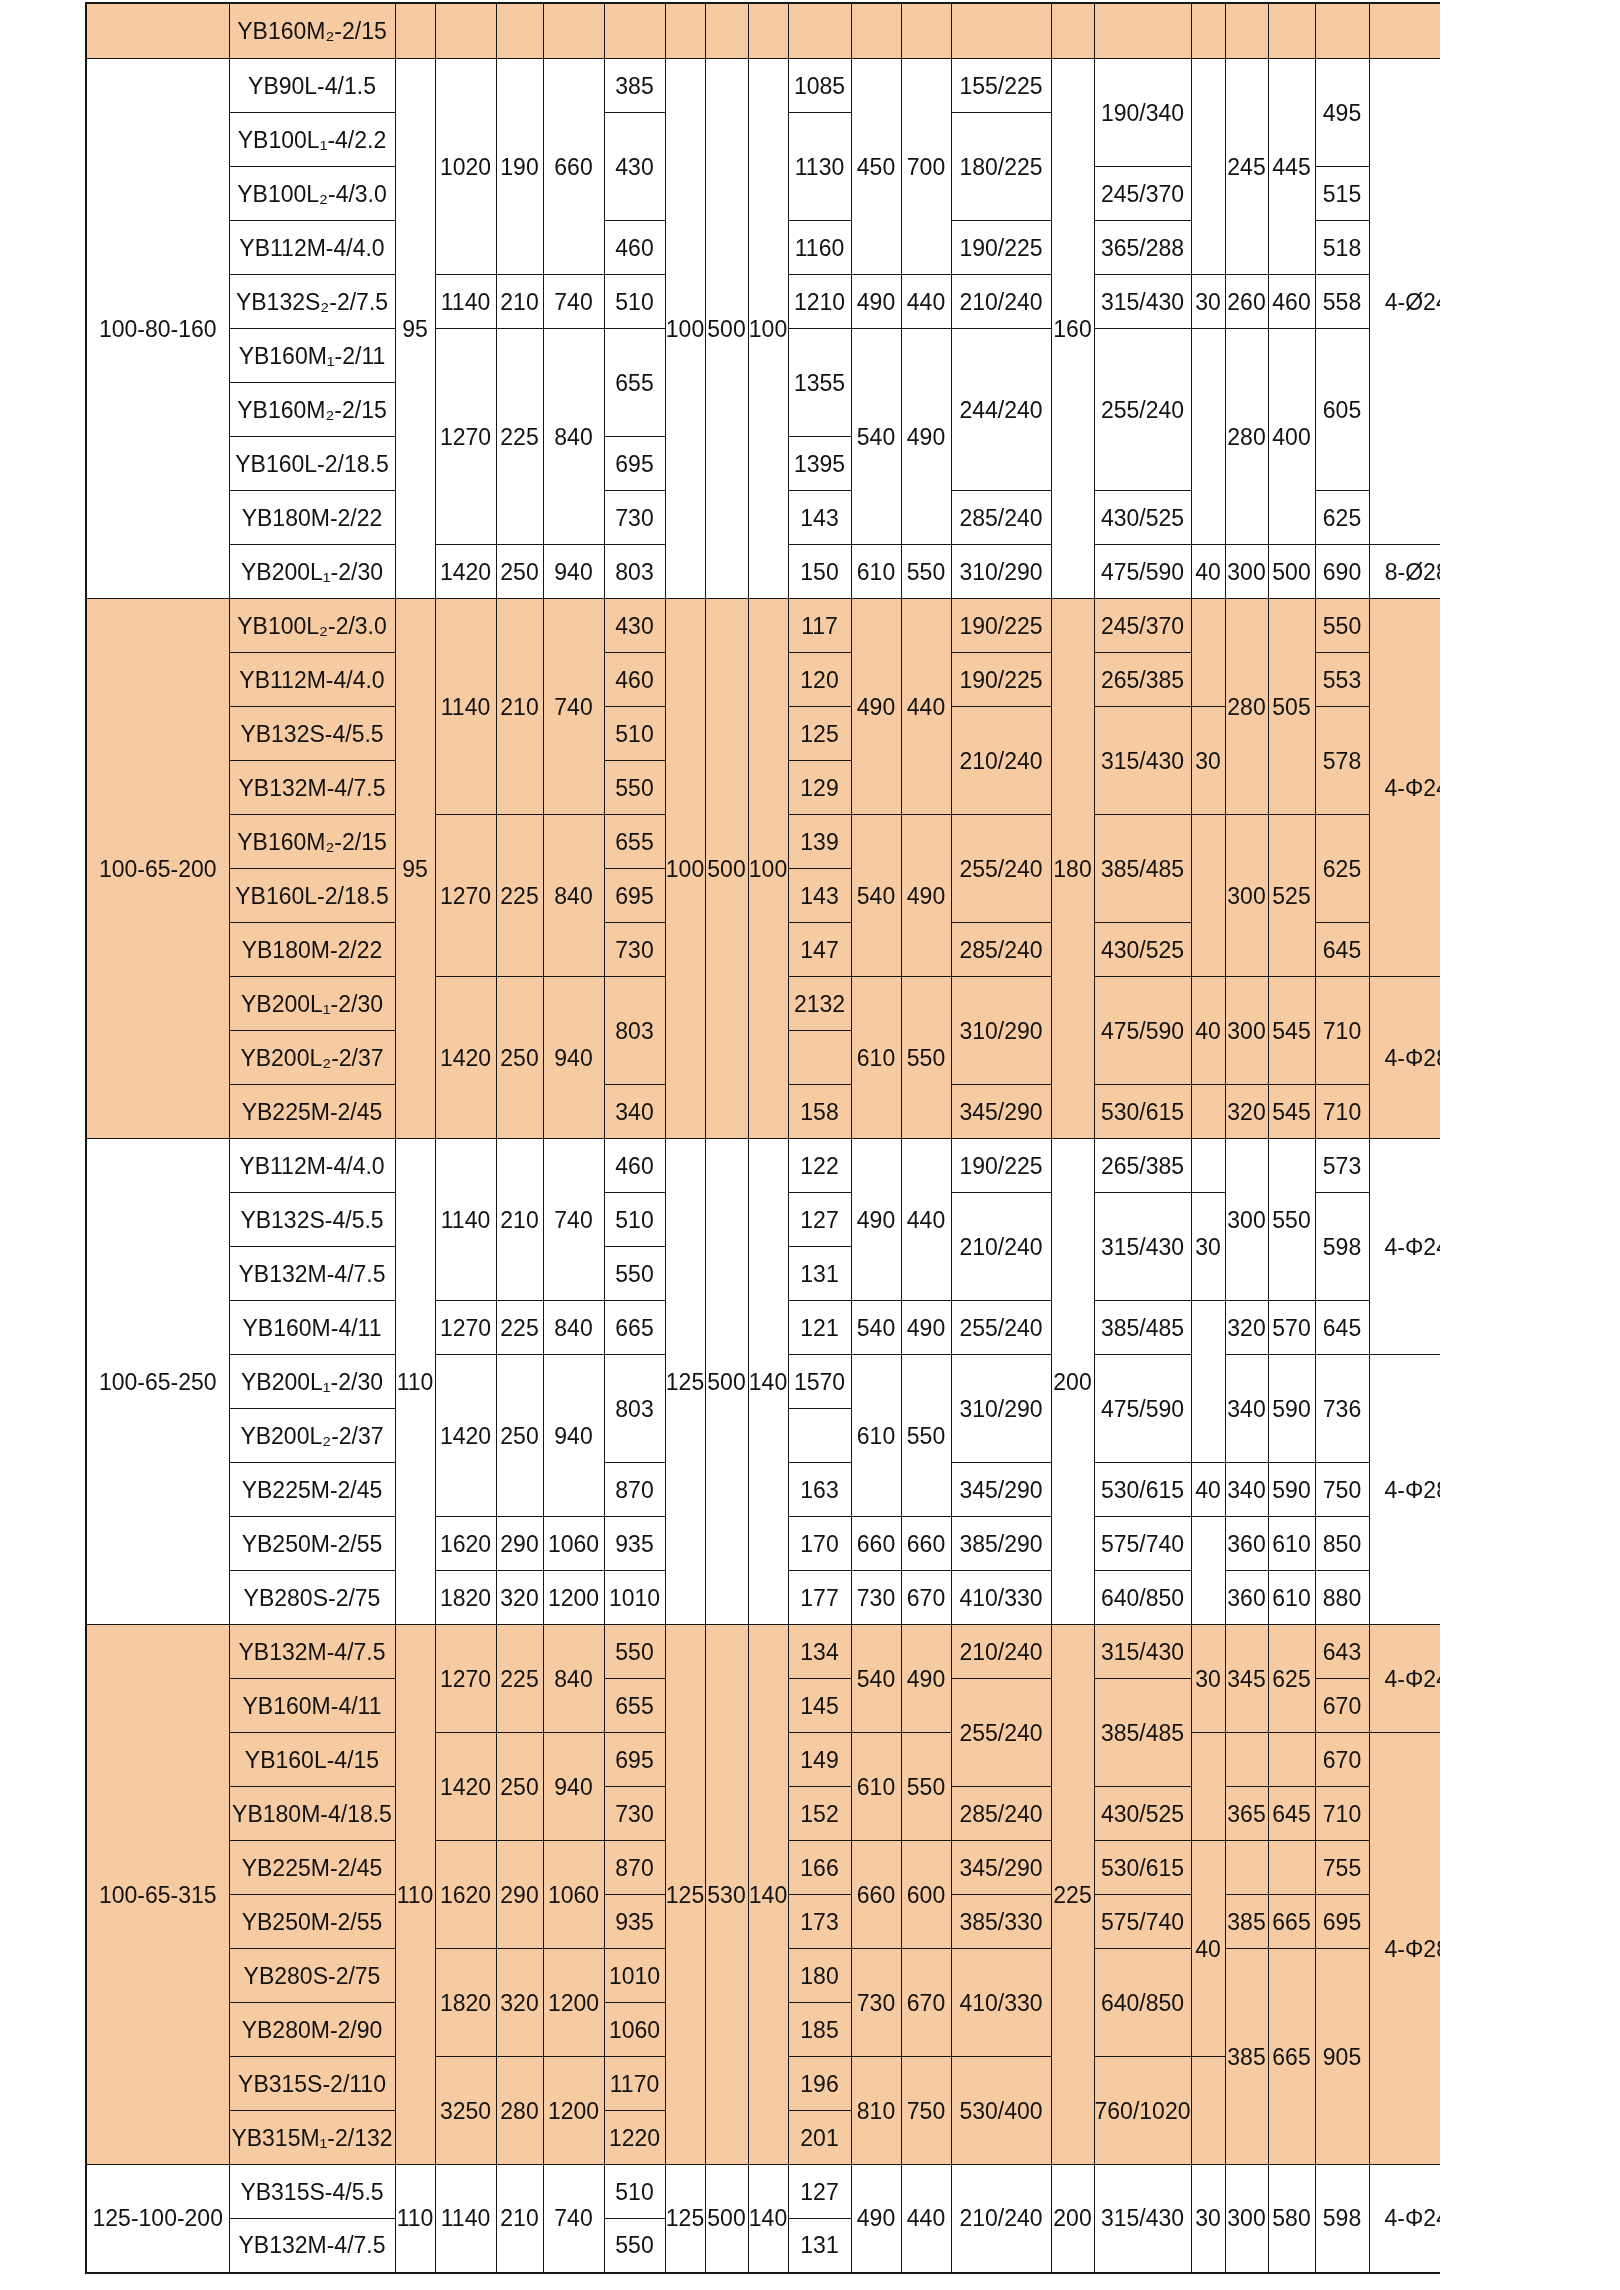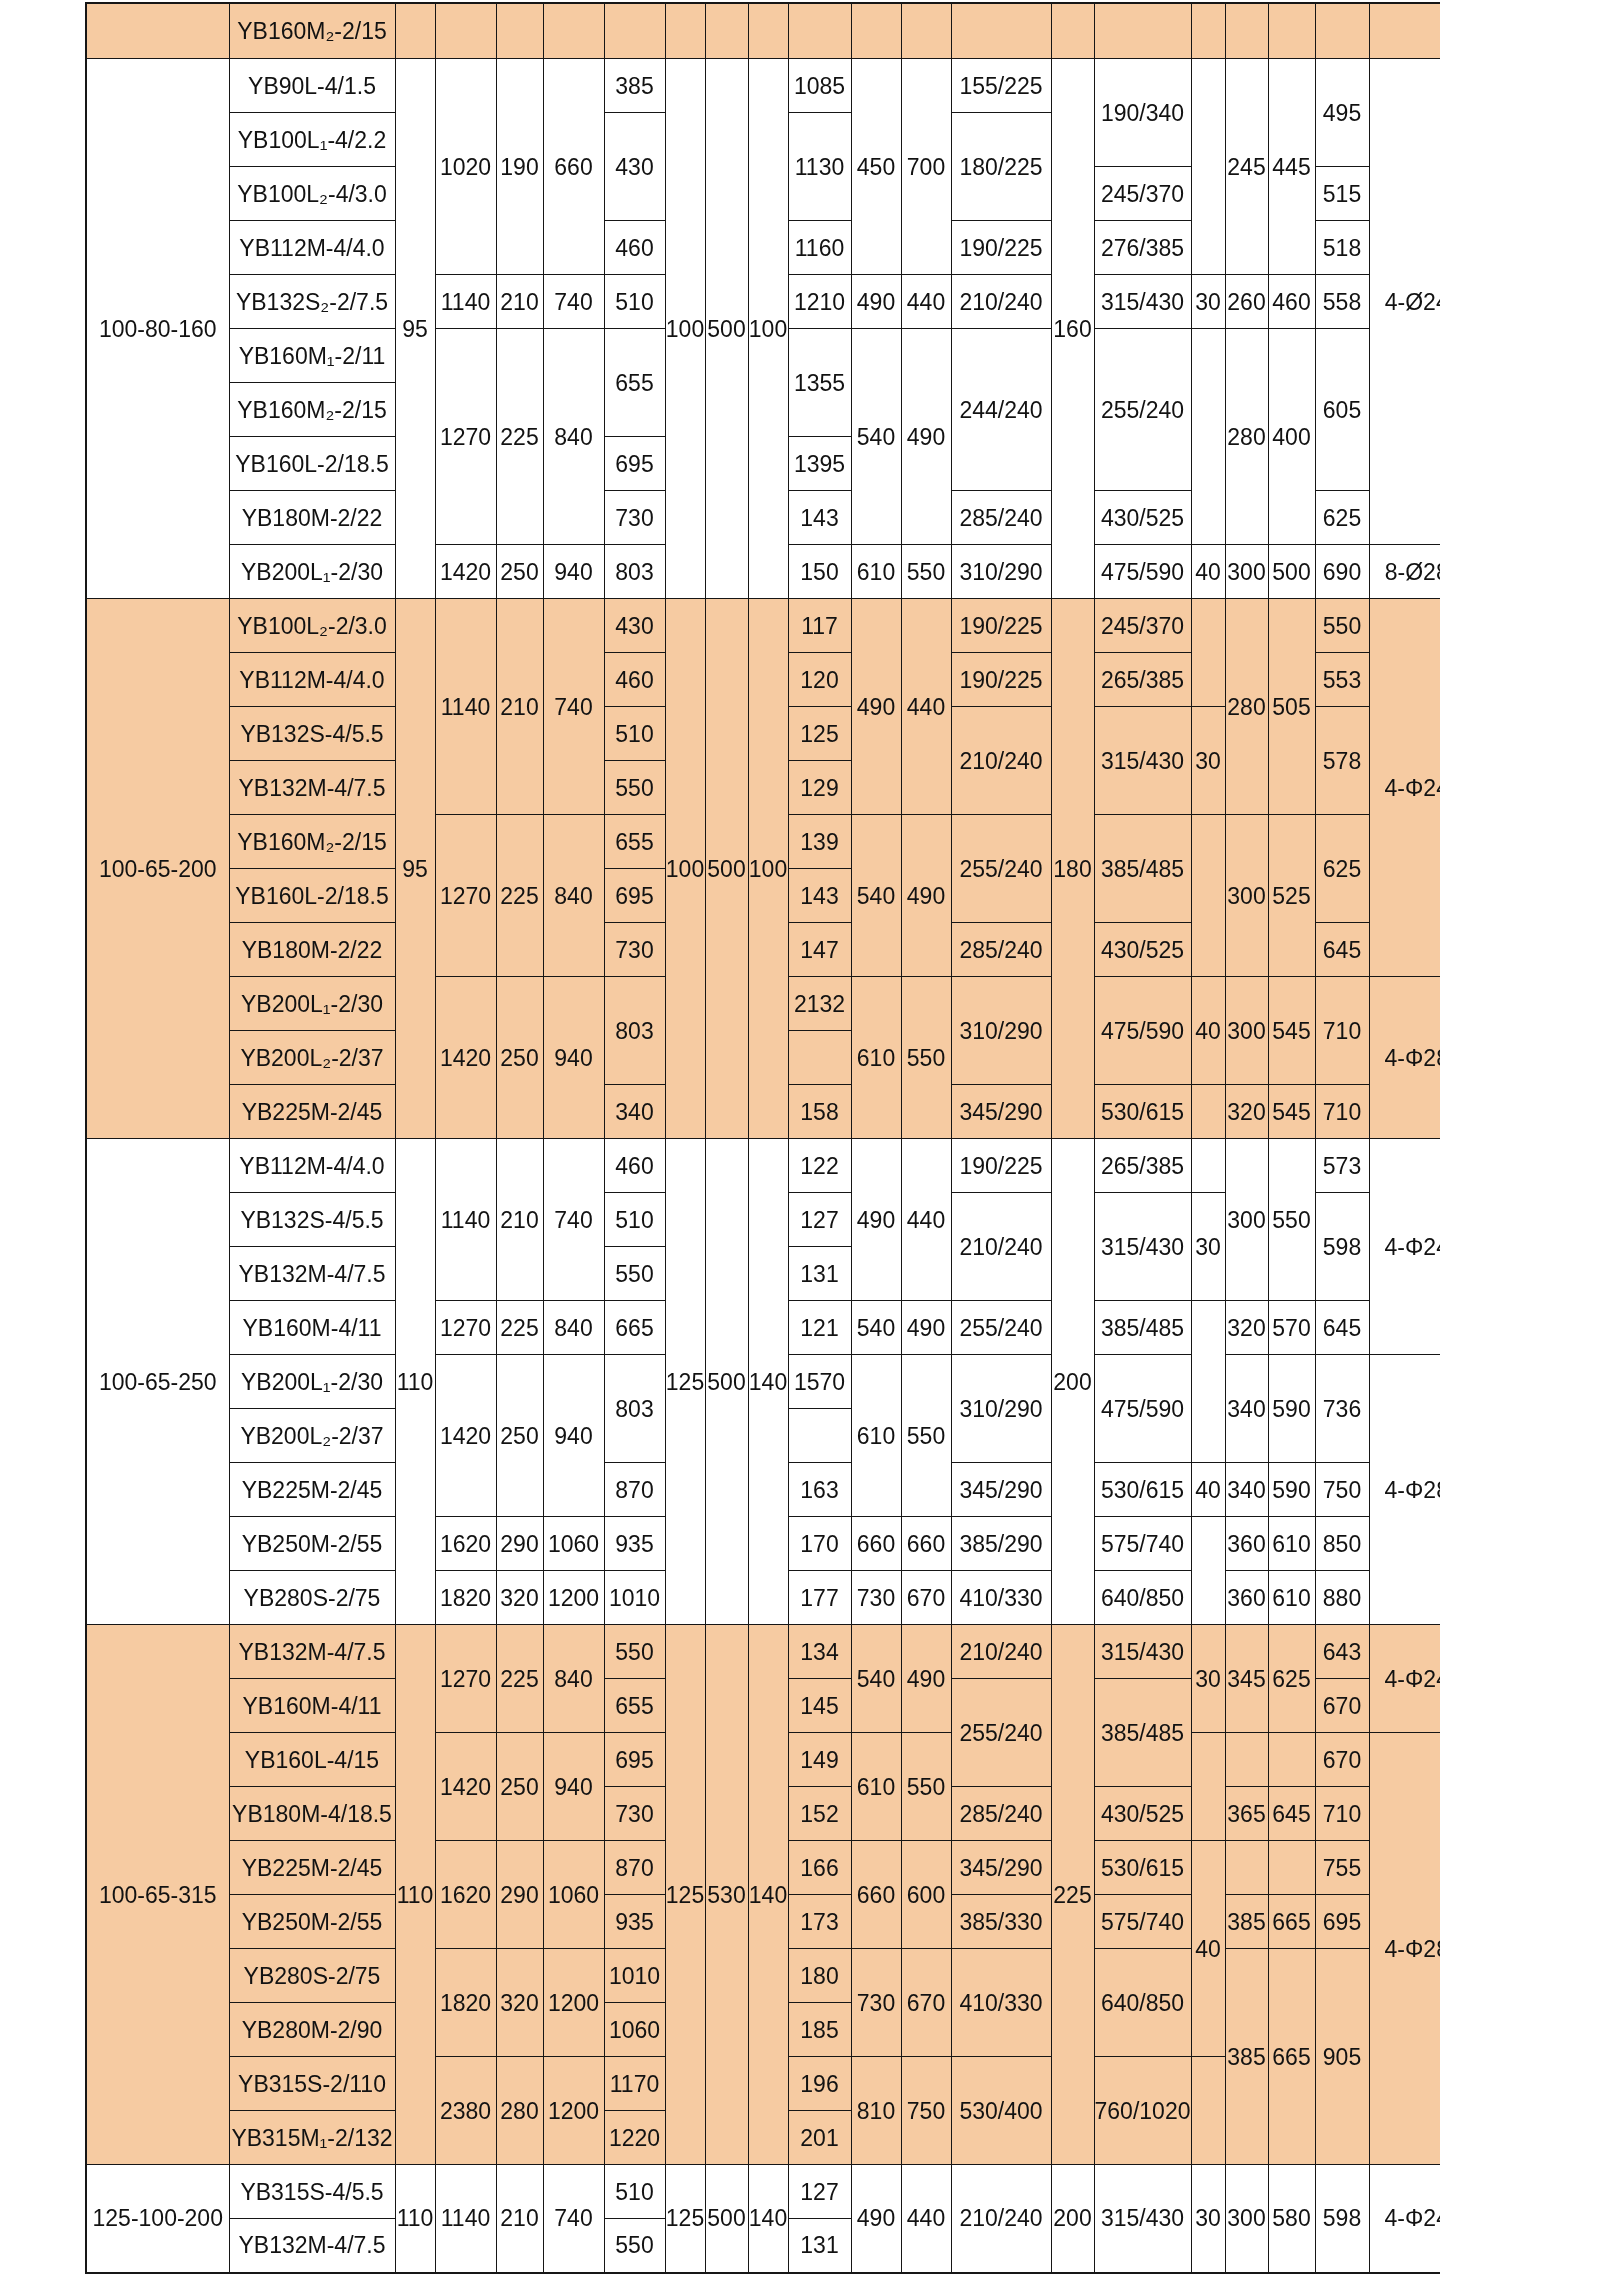--- a/index.html
+++ b/index.html
@@ -106,21 +106,21 @@
         <tr class="white">
           <td>YB100L₂-4/3.0</td>
           <td>245/370</td>
           <td>515</td>
         </tr>
         <tr class="white">
           <td>YB112M-4/4.0</td>
           <td>460</td>
           <td>1160</td>
           <td>190/225</td>
-          <td>276/385</td>
+          <td>365/288</td>
           <td>518</td>
         </tr>
         <tr class="white">
           <td>YB132S₂-2/7.5</td>
           <td>1140</td>
           <td>210</td>
           <td>740</td>
           <td>510</td>
           <td>1210</td>
           <td>490</td>
@@ -499,21 +499,21 @@
           <td rowspan="4">665</td>
           <td rowspan="4">905</td>
         </tr>
         <tr class="peach">
           <td>YB280M-2/90</td>
           <td>1060</td>
           <td>185</td>
         </tr>
         <tr class="peach">
           <td>YB315S-2/110</td>
-          <td rowspan="2">2380</td>
+          <td rowspan="2">3250</td>
           <td rowspan="2">280</td>
           <td rowspan="2">1200</td>
           <td>1170</td>
           <td>196</td>
           <td rowspan="2">810</td>
           <td rowspan="2">750</td>
           <td rowspan="2">530/400</td>
           <td rowspan="2">760/1020</td>
           <td rowspan="2"></td>
         </tr>

